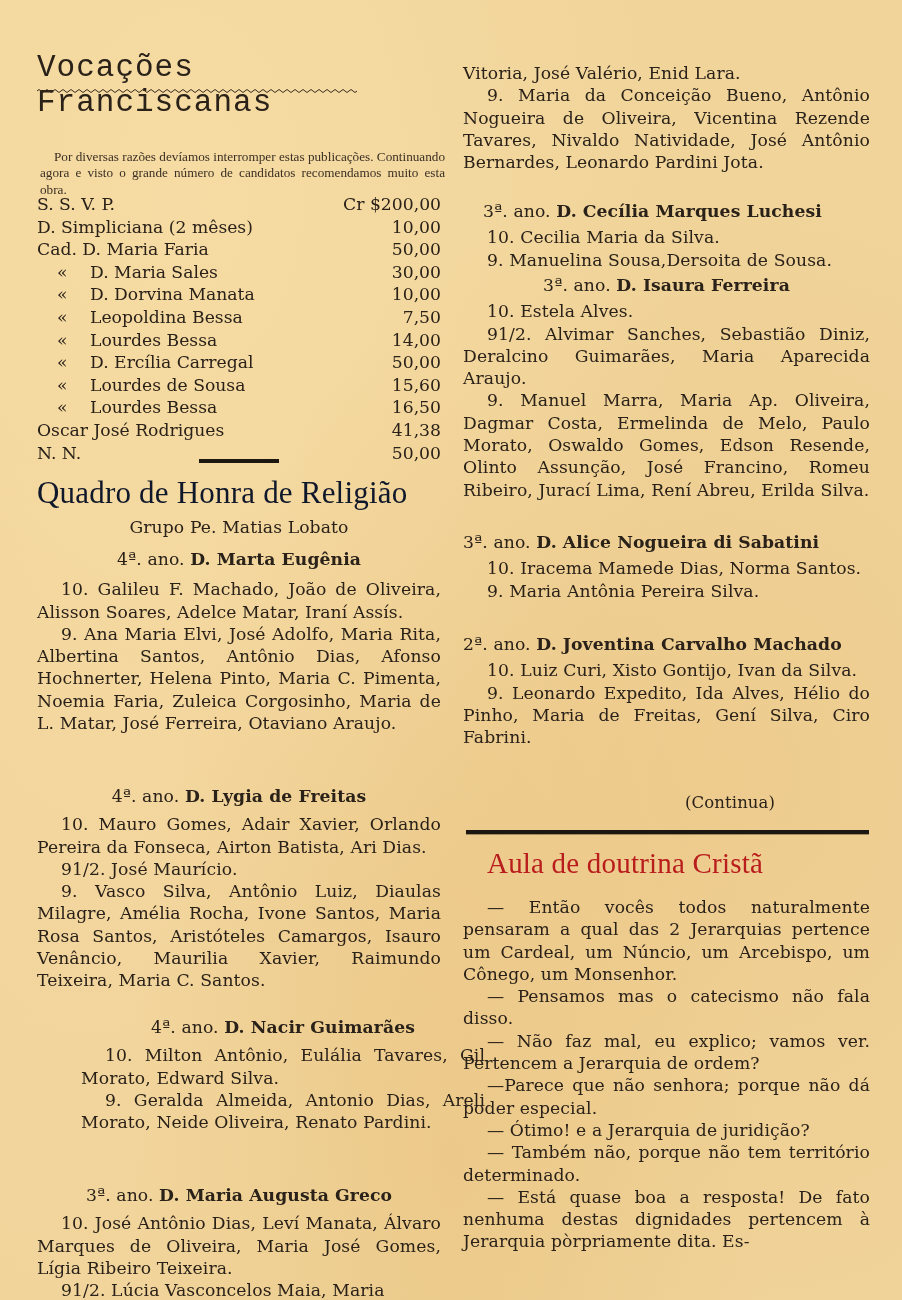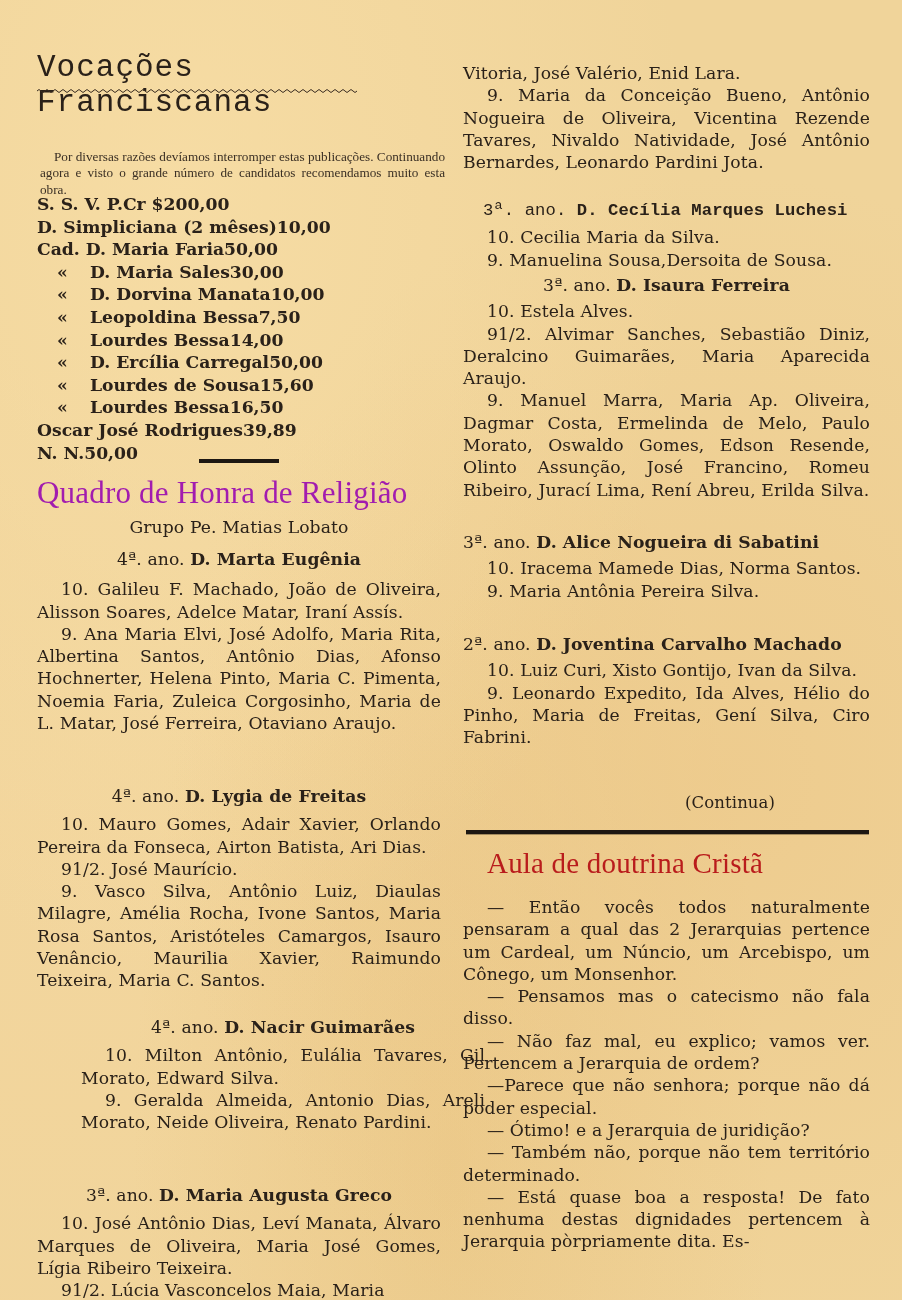--- a/index.html
+++ b/index.html
@@ -36,31 +36,31 @@
     position: absolute; top: 88px; left: 0; width: 320px; height: 6px;
   }
   .intro {
     position: absolute; top: 106px; left: 3px; width: 405px;
     font-family: Liberation Serif, serif;
     font-size: 13.2px; line-height: 16.4px; color: #3a2f24; margin-top: 43px;
   }
   .intro p { margin: 0; text-indent: 14px; text-align: justify; text-align-last: left; }
 
   .donations { position: absolute; top: 193px; left: 0; width: 404px; }
-  .don-row { display: flex; height: 22.6px; font-size: 17.2px; line-height: 22.6px; font-weight: bold; }
+  .don-row { display: flex; justify-content: space-between; height: 22.6px; font-size: 17.2px; line-height: 22.6px; }
   .don-row .name.ditto { padding-left: 20px; }
   .don-row .ditto-mark { display: inline-block; width: 33px; }
 
   .rule-short {
     position: absolute; top: 459px; left: 162px; width: 80px; height: 4px; background: #1d1712;
   }
   .h-quadro {
     position: absolute; top: 475px; left: 0;
     font-family: "Liberation Serif", serif;
-    font-size: 31px; letter-spacing: 0.2px; color: #a21caf; white-space: nowrap;
+    font-size: 31px; letter-spacing: 0.2px; color: #0f172a; white-space: nowrap;
   }
   .block { position: absolute; left: 0; width: 404px; }
   .block p { margin: 0; }
 
   .rule-long {
     position: absolute; top: 830px; left: 466px; width: 403px; height: 4px; background: #1d1712;
     box-shadow: 0 1px 0 rgba(30,20,10,0.35);
   }
   .h-aula {
     position: absolute; top: 847px; left: 487px;
@@ -121,21 +121,21 @@
       <div class="don-row">
           <span class="name ditto"><span class="ditto-mark">«</span><span>Lourdes de Sousa</span></span>
           <span>15,60</span>
         </div>
       <div class="don-row">
           <span class="name ditto"><span class="ditto-mark">«</span><span>Lourdes Bessa</span></span>
           <span>16,50</span>
         </div>
       <div class="don-row">
           <span>Oscar José Rodrigues</span>
-          <span>39,89</span>
+          <span>41,38</span>
         </div>
       <div class="don-row">
           <span>N. N.</span>
           <span>50,00</span>
         </div>
     </div>
 
     <div class="rule-short"></div>
 
     <div class="h-quadro">Quadro de Honra de Religião</div>
@@ -170,21 +170,21 @@
     </div>
   </div>
 
   <div class="col col-right">
     <div class="rblock t" style="top:62px;">
       <p class="justify">Vitoria, José Valério, Enid Lara.</p>
       <p class="justify indent">9. Maria da Conceição Bueno, Antônio Nogueira de Oliveira, Vicentina Rezende Tavares, Nivaldo Natividade, José Antônio Bernardes, Leonardo Pardini Jota.</p>
     </div>
 
     <div class="rblock t" style="top:200px;">
-      <p style="padding-left:20px;font-family:Liberation Mono, monospace;"><span>3ª. ano.</span> <b>D. Cecília Marques Luchesi</b></p>
+      <p style="padding-left:20px;"><span>3ª. ano.</span> <b>D. Cecília Marques Luchesi</b></p>
       <p class="justify indent" style="margin-top:4px;">10. Cecilia Maria da Silva.</p>
       <p class="justify indent">9. Manuelina Sousa,Dersoita de Sousa.</p>
     </div>
 
     <div class="rblock t" style="top:274px;">
       <p class="center"><span>3ª. ano.</span> <b>D. Isaura Ferreira</b></p>
       <p class="justify indent" style="margin-top:4px;">10. Estela Alves.</p>
       <p class="justify indent">91/2. Alvimar Sanches, Sebastião Diniz, Deralcino Guimarães, Maria Aparecida Araujo.</p>
       <p class="justify indent">9. Manuel Marra, Maria Ap. Oliveira, Dagmar Costa, Ermelinda de Melo, Paulo Morato, Oswaldo Gomes, Edson Resende, Olinto Assunção, José Francino, Romeu Ribeiro, Jurací Lima, Rení Abreu, Erilda Silva.</p>
     </div>

